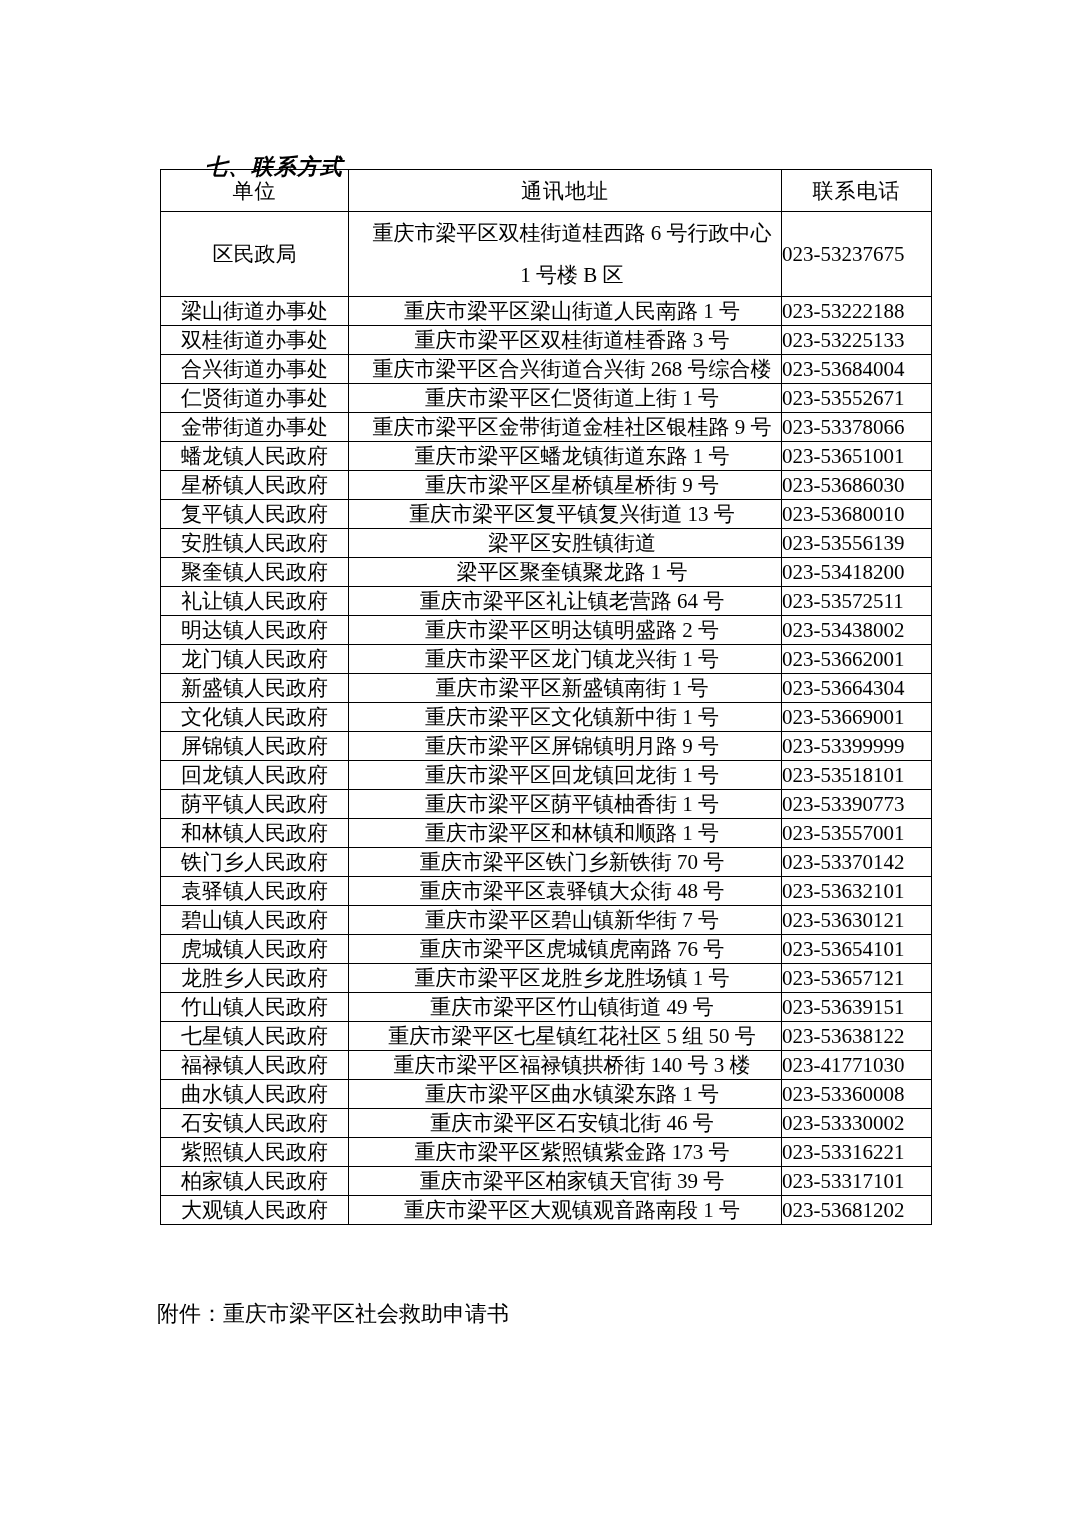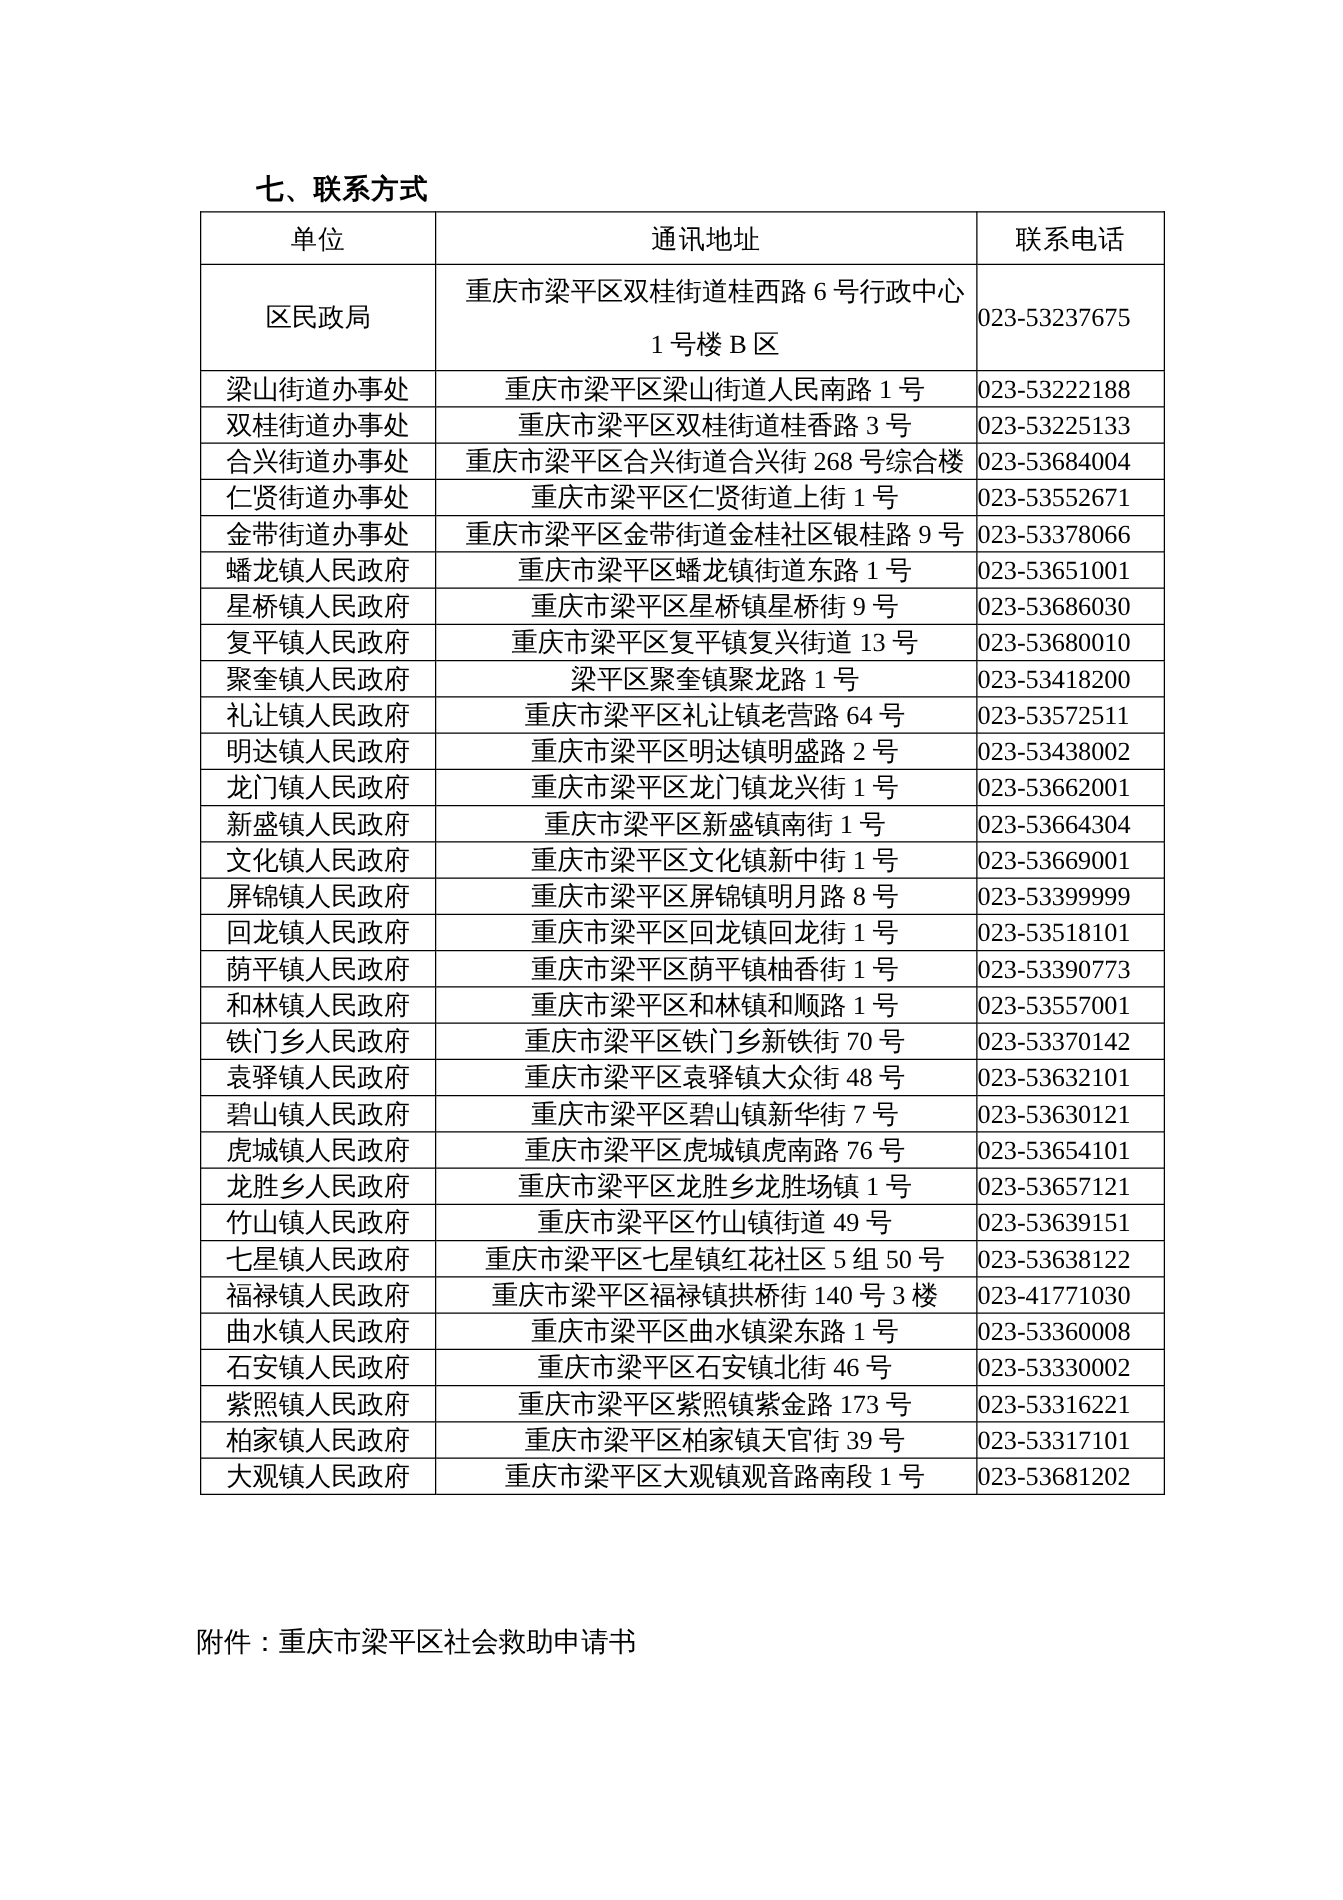--- a/index.html
+++ b/index.html
@@ -16,26 +16,27 @@
     -webkit-font-smoothing: antialiased;
   }
   .page {
     position: absolute;
     inset: 0;
     background: #ffffff;
   }
   .section-title {
     position: absolute;
     left: 205px;
-    top: 138px;
+    top: 154px;
     font-size: 22px;
     font-weight: bold;
     line-height: 26px;
     letter-spacing: 1px;
     white-space: nowrap;
+    font-style: italic;
   }
   table.contact-table {
     position: absolute;
     left: 160px;
     top: 169px;
     width: 771px;
     border-collapse: collapse;
     table-layout: fixed;
     border-radius: 29px;
   }
@@ -149,20 +150,25 @@
           <td class="unit">星桥镇人民政府</td>
           <td class="addr">重庆市梁平区星桥镇星桥街 9 号</td>
           <td class="phone">023-53686030</td>
         </tr>
         <tr>
           <td class="unit">复平镇人民政府</td>
           <td class="addr">重庆市梁平区复平镇复兴街道 13 号</td>
           <td class="phone">023-53680010</td>
         </tr>
         <tr>
+          <td class="unit">安胜镇人民政府</td>
+          <td class="addr">梁平区安胜镇街道</td>
+          <td class="phone">023-53556139</td>
+        </tr>
+        <tr>
           <td class="unit">聚奎镇人民政府</td>
           <td class="addr">梁平区聚奎镇聚龙路 1 号</td>
           <td class="phone">023-53418200</td>
         </tr>
         <tr>
           <td class="unit">礼让镇人民政府</td>
           <td class="addr">重庆市梁平区礼让镇老营路 64 号</td>
           <td class="phone">023-53572511</td>
         </tr>
         <tr>
@@ -180,21 +186,21 @@
           <td class="addr">重庆市梁平区新盛镇南街 1 号</td>
           <td class="phone">023-53664304</td>
         </tr>
         <tr>
           <td class="unit">文化镇人民政府</td>
           <td class="addr">重庆市梁平区文化镇新中街 1 号</td>
           <td class="phone">023-53669001</td>
         </tr>
         <tr>
           <td class="unit">屏锦镇人民政府</td>
-          <td class="addr">重庆市梁平区屏锦镇明月路 8 号</td>
+          <td class="addr">重庆市梁平区屏锦镇明月路 9 号</td>
           <td class="phone">023-53399999</td>
         </tr>
         <tr>
           <td class="unit">回龙镇人民政府</td>
           <td class="addr">重庆市梁平区回龙镇回龙街 1 号</td>
           <td class="phone">023-53518101</td>
         </tr>
         <tr>
           <td class="unit">荫平镇人民政府</td>
           <td class="addr">重庆市梁平区荫平镇柚香街 1 号</td>

